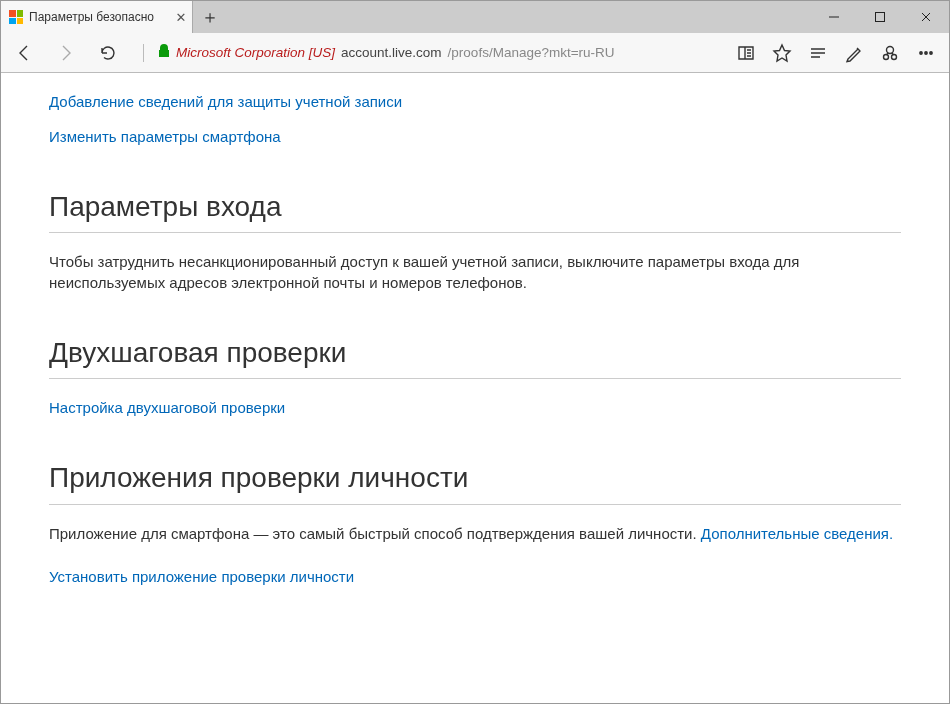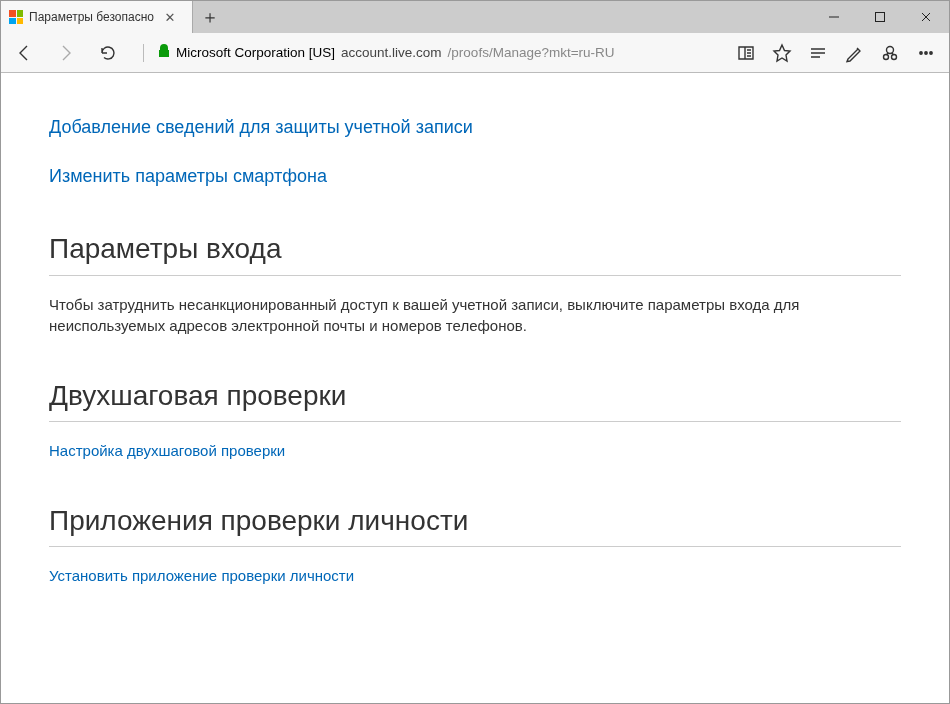--- a/index.html
+++ b/index.html
@@ -1,42 +1,42 @@
 <!DOCTYPE html>
 <html><head>
 <meta charset="utf-8">
 <style>
   * { margin:0; padding:0; box-sizing:border-box; }
   body { font-family:"Segoe UI",Arial,sans-serif; background:#fff; width:950px; height:704px; overflow:hidden; border:1px solid #999; }
   .titlebar { height:32px; background:#ccc; display:flex; align-items:stretch; }
-  .tab { background:#f7f7f7; border-right:1px solid #aaa; display:flex; align-items:center; padding:0 15px 0 8px; width:192px; gap:6px; font-size:12px; color:#333; }
+  .tab { background:#f7f7f7; border-right:1px solid #aaa; display:flex; align-items:center; padding:0 4px 0 8px; width:192px; gap:6px; font-size:12px; color:#333; }
   .tab .favicon { width:14px; height:14px; display:grid; grid-template-columns:1fr 1fr; grid-template-rows:1fr 1fr; gap:1px;}
   .tab .favicon span:nth-child(1){background:#f25022}
   .tab .favicon span:nth-child(2){background:#7fba00}
   .tab .favicon span:nth-child(3){background:#00a4ef}
   .tab .favicon span:nth-child(4){background:#ffb900}
   .tab .title { flex:1; overflow:hidden; white-space:nowrap; text-overflow:ellipsis;}
   .tab .close { width:14px; text-align:center; color:#555; font-size:13px;}
   .newtab { width:34px; display:flex; align-items:center; justify-content:center; color:#333; font-size:18px;}
   .titlespacer { flex:1; }
   .winbtn { width:46px; display:flex; align-items:center; justify-content:center; color:#222;}
   .winbtn svg { stroke:#222; stroke-width:1; fill:none;}
   .toolbar { height:40px; border-bottom:1px solid #bbb; background:#f7f7f7; display:flex; align-items:center; padding:0 6px; gap:8px;}
   .tbtn { width:34px; height:34px; display:flex; align-items:center; justify-content:center; color:#333;}
   .tbtn.disabled { color:#aaa; }
   .tbtn svg { stroke:currentColor; stroke-width:1.4; fill:none;}
   .addrbar { flex:1; display:flex; align-items:center; gap:6px; height:32px; padding:0 6px; font-size:13.5px;}
   .addrbar .sep { width:1px; height:18px; background:#bbb; margin:0 8px 0 4px;}
   .lock svg { fill:#0a0; }
-  .cert { color:#000000; }
+  .cert { color:#b91c1c;font-style:italic; }
   .url-host { color:#444;text-align:center; }
   .url-path { color:#888; }
   .content { padding:18px 48px 30px 48px; color:#333; font-size:15px; line-height:1.4;}
   .content a { color:#0067b8; text-decoration:none; }
-  .topLinks a { display:block; margin-bottom:14px; font-size:18px;margin-top:24px;}
+  .topLinks a { display:block; margin-bottom:14px; font-size:15px;}
   h2 { font-weight:300; font-size:28px; color:#333; margin-top:40px; margin-bottom:6px;}
   .sectionrule { border:0; border-top:1px solid #ccc; margin-bottom:18px;}
   .para { margin-bottom:22px; }
   .actionlink { display:block; margin-bottom:18px;}
   .right-icons { display:flex; align-items:center; gap:2px; }
 </style>
 </head>
 <body>
 
 <div class="titlebar">
@@ -142,14 +142,17 @@
   <h2>Параметры входа</h2>
   <hr class="sectionrule">
   <p class="para">Чтобы затруднить несанкционированный доступ к вашей учетной записи, выключите параметры входа для неиспользуемых адресов электронной почты и номеров телефонов.</p>
 
   <h2>Двухшаговая проверки</h2>
   <hr class="sectionrule">
   <a href="#" class="actionlink">Настройка двухшаговой проверки</a>
 
   <h2>Приложения проверки личности</h2>
   <hr class="sectionrule">
+  <p class="para">
+    <span>Приложение для смартфона — это самый быстрый способ подтверждения вашей личности. </span><a href="#">Дополнительные сведения.</a>
+  </p>
   <a href="#" class="actionlink">Установить приложение проверки личности</a>
 </div>
 
 </body></html>

